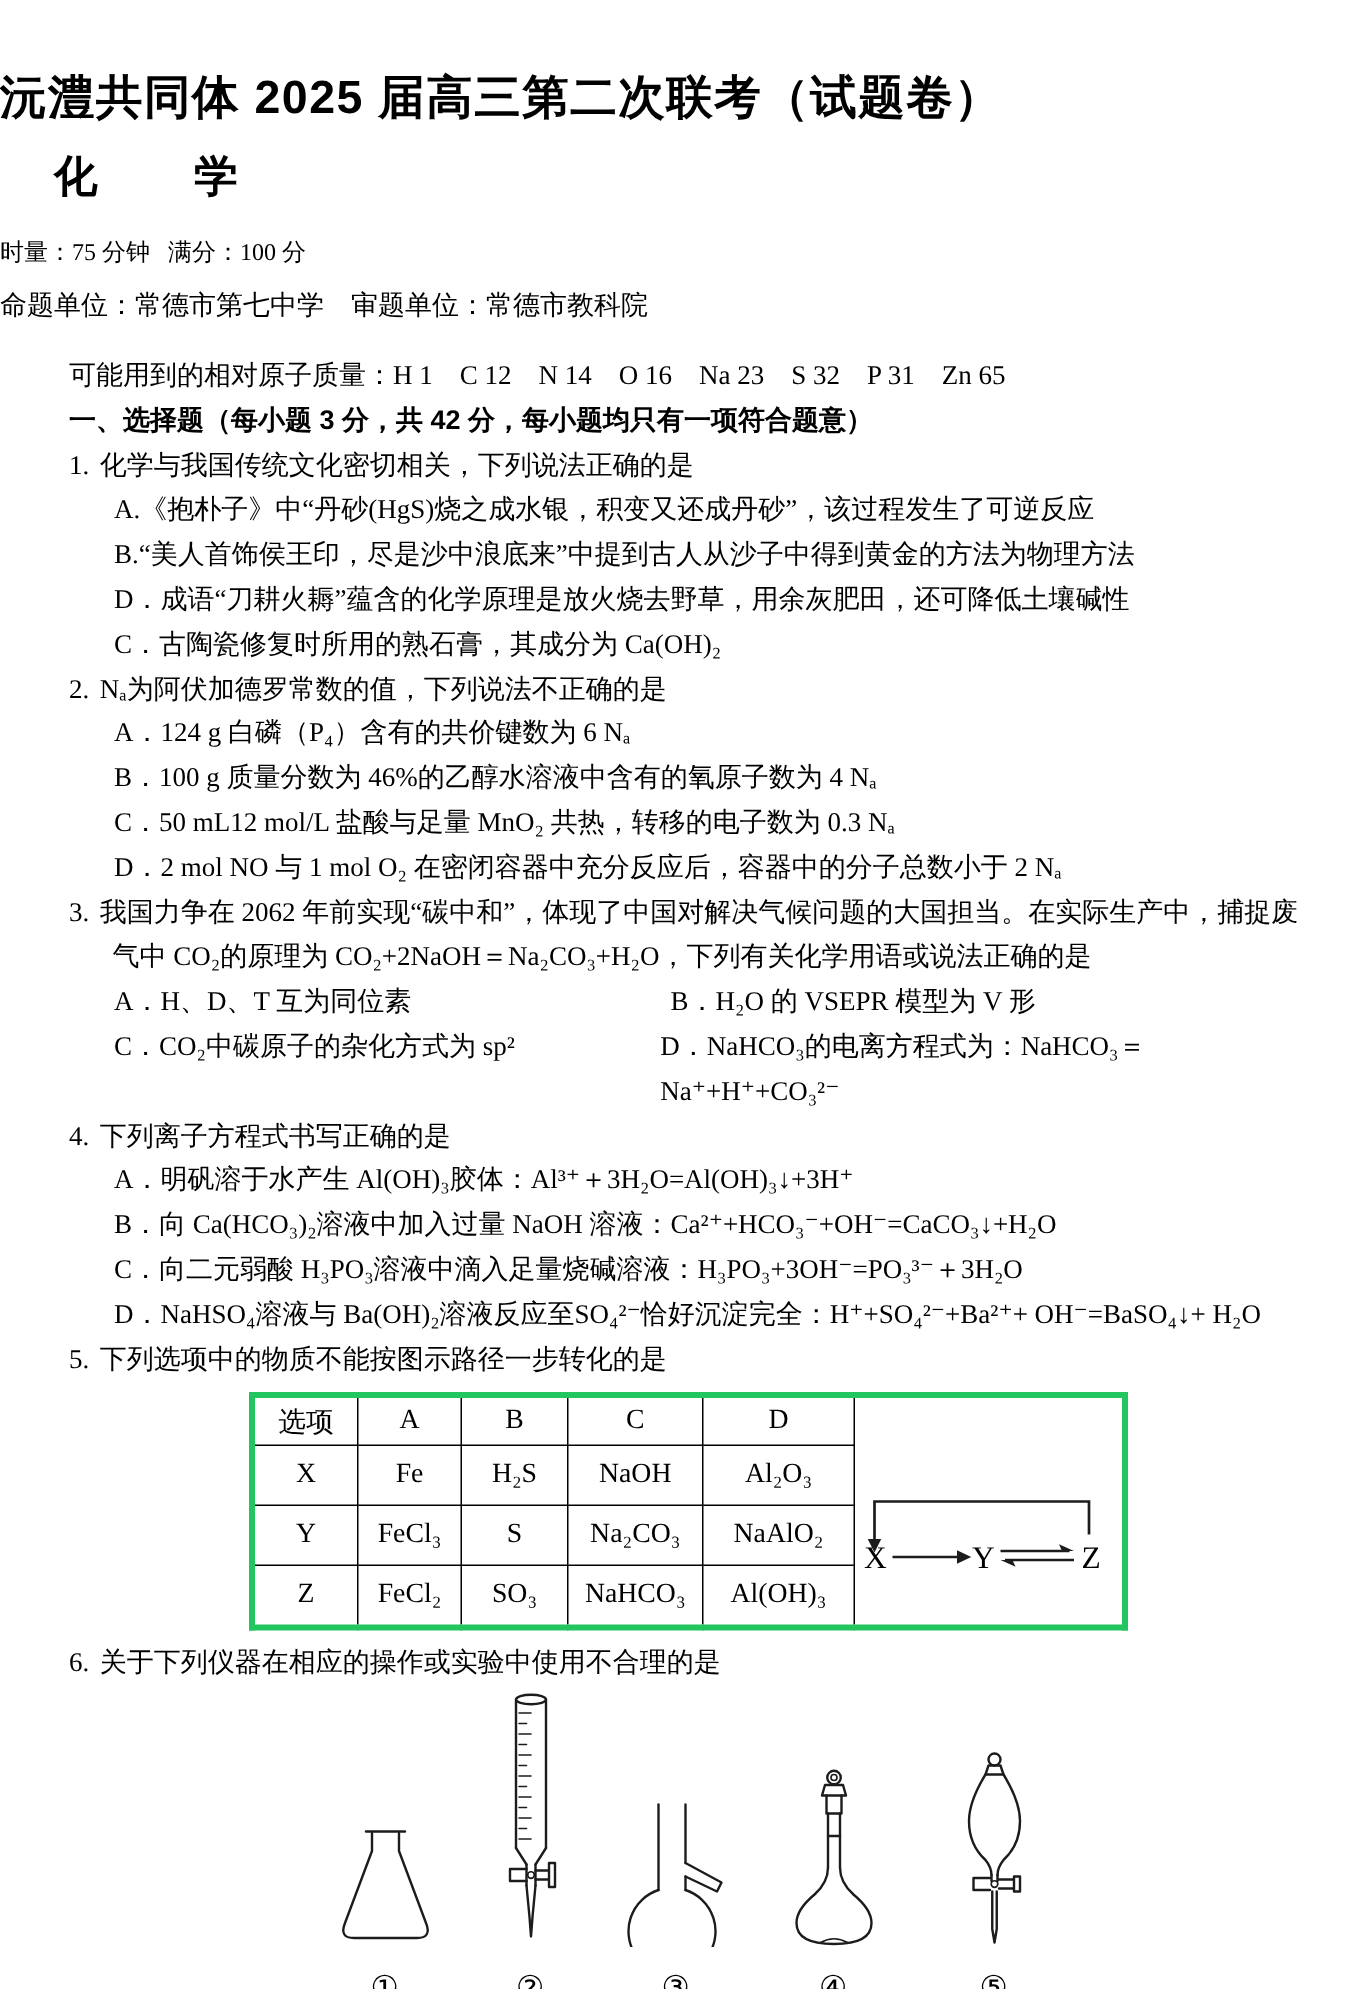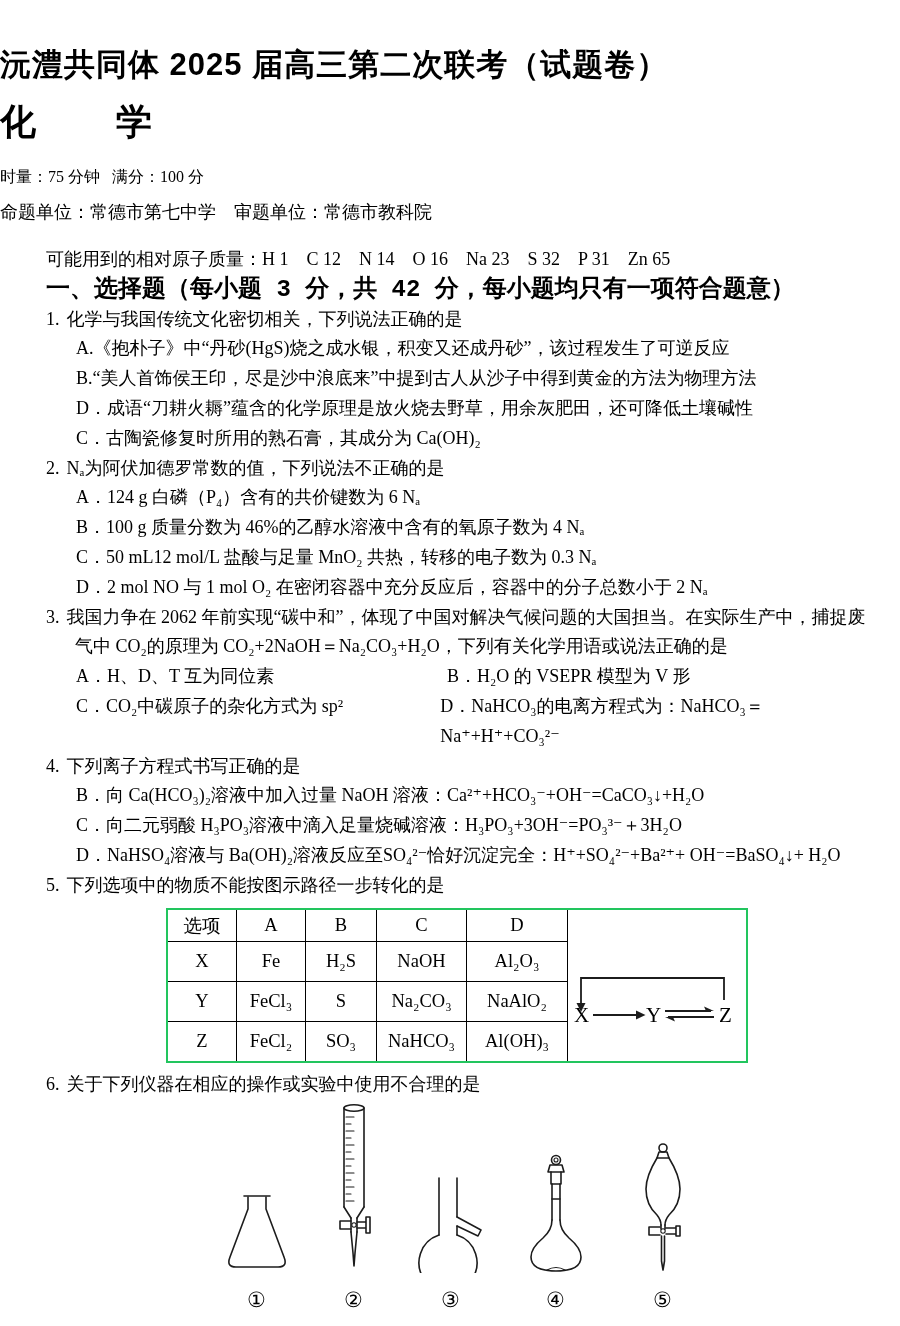--- a/index.html
+++ b/index.html
@@ -9,36 +9,36 @@
     overflow:hidden;position:relative;
   }
   [data-bind]{white-space:pre-wrap;}
   .center{text-align:left;}
   .exam-title{
     font-family:"Liberation Sans","DejaVu Sans",sans-serif;
     font-weight:bold;font-size:31px;padding-top:44px;letter-spacing:1px;
   }
   .subject-title{
     font-family:"Liberation Sans","DejaVu Sans",sans-serif;
-    font-weight:bold;font-size:36px;margin-top:12px;
+    font-weight:bold;font-size:29px;margin-top:12px;margin-left:36px;
   }
   .meta1{font-size:16px;margin-top:20px;}
   .meta2{font-size:18px;margin-top:12px;}
   .content{padding:21px 26px 0 46px;font-size:18px;}
   .line{line-height:29.8px;margin:0;}
   .section-heading{
-    font-family:Liberation Mono, monospace;
-    font-weight:bold;font-size:24px;
+    font-family:Liberation Sans, sans-serif;
+    font-weight:bold;font-size:18px;
   }
   .qnum{margin-right:7px;}
   .opt{padding-left:30px;}
   .cont{padding-left:29px;}
   .q3grid{display:flex;gap:40px;}
   .q3grid .c1{width:361px;padding-left:30px;box-sizing:border-box;}
-  .q5table{border-collapse:collapse;border:2px solid #22c55e;margin:7px 0 7px 120px;}
+  .q5table{border-collapse:collapse;border:4px solid #22c55e;margin:7px 0 7px 120px;}
   .q5table td{border:1.5px solid #000;text-align:center;padding:0;font-size:18.5px;}
   .q5table .hrow td{height:31px;}
   .q5table .drow td{height:39px;}
   .cw0{width:68px;} .cw1{width:68px;} .cw2{width:70px;} .cw3{width:89px;} .cw4{width:100px;}
   .diagram-cell{width:178px;}
   .apparatus-row{display:flex;align-items:flex-end;padding-left:162px;margin-top:4px;}
   .slot{display:flex;flex-direction:column;align-items:center;width:97px;}
   .slot.s4{margin-left:8px;} .slot.s5{margin-left:10px;}
   .app-label{font-size:21px;margin-top:15px;}
   svg{display:block;}
@@ -87,20 +87,21 @@
         <p class="line c2" data-bind="questions.q3.options.1">B．H₂O 的 VSEPR 模型为 V 形</p>
       </div>
       <div class="q3grid">
         <p class="line c1" data-bind="questions.q3.options.2">C．CO₂中碳原子的杂化方式为 sp²</p>
         <p class="line c2" data-bind="questions.q3.options.3">D．NaHCO₃的电离方程式为：NaHCO₃＝Na⁺+H⁺+CO₃²⁻</p>
       </div>
     </div>
 
     <div>
       <p class="line"><span class="qnum" data-bind="questions.q4.num">4.</span><span data-bind="questions.q4.stem">下列离子方程式书写正确的是</span></p>
+      <p class="line opt" data-bind="questions.q4.options.0">A．明矾溶于水产生 Al(OH)₃胶体：Al³⁺＋3H₂O=Al(OH)₃↓+3H⁺</p>
       <p class="line opt" data-bind="questions.q4.options.1">B．向 Ca(HCO₃)₂溶液中加入过量 NaOH 溶液：Ca²⁺+HCO₃⁻+OH⁻=CaCO₃↓+H₂O</p>
       <p class="line opt" data-bind="questions.q4.options.2">C．向二元弱酸 H₃PO₃溶液中滴入足量烧碱溶液：H₃PO₃+3OH⁻=PO₃³⁻＋3H₂O</p>
       <p class="line opt" data-bind="questions.q4.options.3">D．NaHSO₄溶液与 Ba(OH)₂溶液反应至SO₄²⁻恰好沉淀完全：H⁺+SO₄²⁻+Ba²⁺+ OH⁻=BaSO₄↓+ H₂O</p>
     </div>
 
     <div>
       <p class="line"><span class="qnum" data-bind="questions.q5.num">5.</span><span data-bind="questions.q5.stem">下列选项中的物质不能按图示路径一步转化的是</span></p>
 
       <table class="q5table">
         <tbody>

